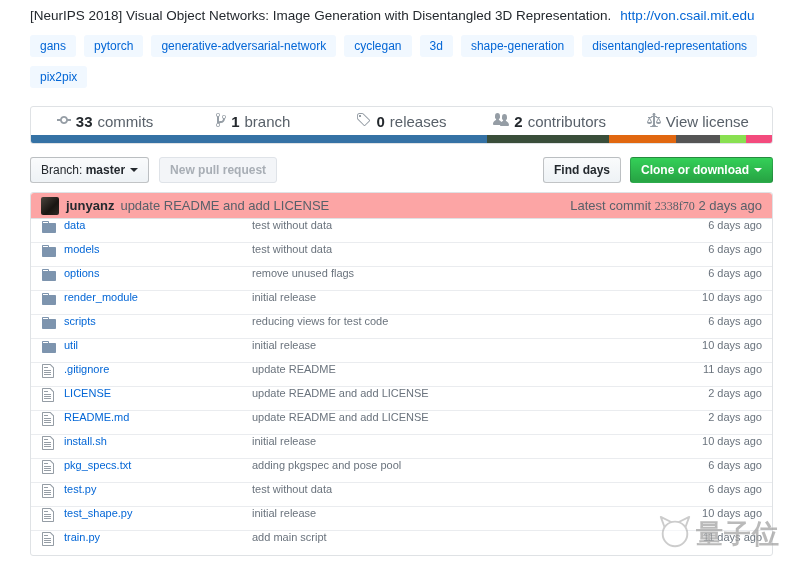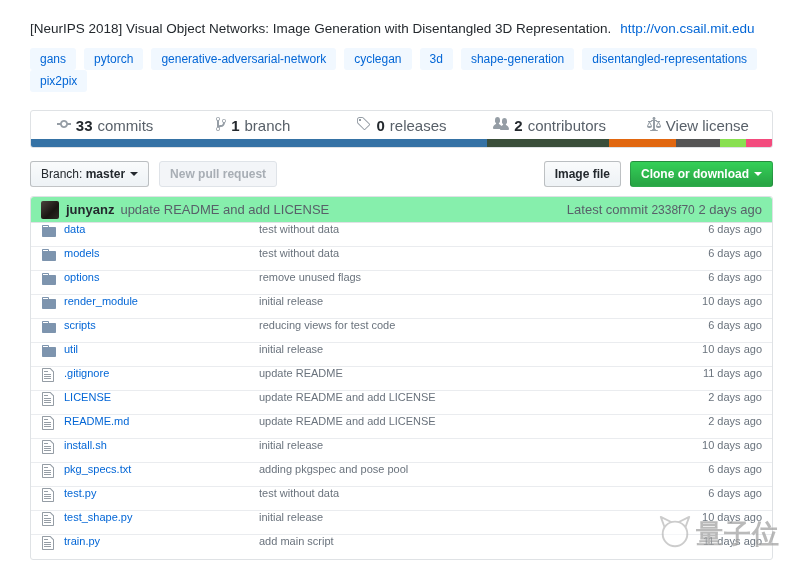--- a/index.html
+++ b/index.html
@@ -2,27 +2,27 @@
 <html><head>
 <meta charset="utf-8">
 <style>
   * { margin:0; padding:0; box-sizing:border-box; }
   html,body { width:800px; height:580px; }
   body { font-family:"Liberation Sans", sans-serif; background:#fff; color:#24292e; }
   .page { position:relative; width:800px; height:580px; overflow:hidden; background:#fff; }
   .inner { margin:0 27px 0 30px; }
 
   
-  .desc-row { padding-top:20px; font-size:13.5px; color:#24292e; line-height:18px; }
+  .desc-row { padding-top:7px; font-size:13.5px; color:#24292e; line-height:18px; }
   .desc-row .site-link { color:#0366d6; text-decoration:none; margin-left:9px; }
 
   
   .topics { display:flex; gap:8px; }
   .topics.row1 { margin-top:10px; }
-  .topics.row2 { }
+  .topics.row2 { margin-top:9px; }
   .topic { display:inline-block; background:#f1f8ff; color:#0366d6; font-size:12px;
            padding:4px 10px; border-radius:3px; text-decoration:none; line-height:14px; cursor:pointer; }
 
   
   .stats-box { margin-top:18px; border:1px solid #dfe2e5; border-radius:3px; }
   .stats-row { display:flex; }
   .stat { flex:1; display:flex; justify-content:center; align-items:center; gap:5px;
           padding:5px 0 4px; font-size:15px; color:#586069; text-decoration:none; line-height:17px; cursor:pointer; }
   .stat .num { font-weight:700; color:#24292e; }
   .stat svg { fill:#959da5; flex:none; }
@@ -39,37 +39,37 @@
   .btn-branch .branch-prefix { font-weight:400; }
   .btn-disabled { color:#a8aeb5; background:#f3f5f8; border-color:#dfe3e8; cursor:default; }
   .btn-find { margin-left:auto; margin-right:9px; }
   .btn-clone { background:linear-gradient(-180deg,#34d058,#28a745 90%); color:#fff; border-color:rgba(27,31,35,0.2); }
   .caret { display:inline-block; width:0; height:0; border-top:4px solid; border-left:4px solid transparent;
            border-right:4px solid transparent; margin-left:5px; vertical-align:2px; }
 
   
   .file-box { margin-top:9px; border:1px solid #dfe2e5; border-radius:3px; }
   .commit-tease { display:flex; align-items:center; height:26px; padding:0 10px;
-                  background:#86efac; border-bottom:1px solid #dfe2e5; border-radius:3px 3px 0 0;
+                  background:#fca5a5; border-bottom:1px solid #dfe2e5; border-radius:3px 3px 0 0;
                   font-size:13px; color:#586069; }
   .avatar { width:18px; height:18px; border-radius:2px; margin-right:7px; flex:none;
             background:linear-gradient(135deg,#4a443d 0%,#191512 60%,#2e2a25 100%); }
   .author { font-weight:700; color:#24292e; text-decoration:none; margin-right:6px; cursor:pointer; }
   .tease-msg { color:#586069; text-decoration:none; cursor:pointer; }
   .tease-right { margin-left:auto; color:#586069; }
-  .hash { font-family:Liberation Sans, sans-serif; font-size:12px; color:#586069; text-decoration:none; cursor:pointer; }
+  .hash { font-family:Liberation Serif, serif; font-size:12px; color:#586069; text-decoration:none; cursor:pointer; }
 
   .file-row { display:flex; align-items:flex-start; height:24px; border-bottom:1px solid #eaecef; font-size:11px; }
   .file-row:last-child { border-bottom:none; }
   .cell-icon { flex:none; width:33px; padding-left:11px; display:flex; align-items:center; }
   .cell-icon svg.folder { fill:#7d94ae; }
   .cell-icon svg.file { fill:#959da5; }
   .cell-name { flex:none; width:188px; overflow:hidden; white-space:nowrap; }
   .cell-name a { color:#0366d6; text-decoration:none; cursor:pointer; }
-  .cell-msg { flex:1; overflow:hidden; white-space:nowrap;margin-left:7px; }
+  .cell-msg { flex:1; overflow:hidden; white-space:nowrap; }
   .cell-msg a { color:#6a737d; text-decoration:none; cursor:pointer; }
   .cell-age { flex:none; width:118px; text-align:right; padding-right:10px; color:#6a737d; }
 
   
   .watermark { position:absolute; left:656px; top:514px; display:flex; align-items:center; z-index:5;
                pointer-events:none; opacity:0.85; }
   .watermark svg { opacity:0.8; }
   .wm-text { font-size:27px; font-weight:700; color:#a0a0a0; letter-spacing:1px; margin-left:2px;
              text-shadow:0 0 1px #fff; opacity:0.85; }
 </style>
@@ -139,21 +139,21 @@
           <div style="width: 9%; background: rgb(225, 103, 16);"></div>
           <div style="width: 6%; background: rgb(85, 85, 85);"></div>
           <div style="width: 3.5%; background: rgb(137, 224, 81);"></div>
           <div style="width: 3.5%; background: rgb(243, 75, 125);"></div>
         </div>
     </div>
 
     <div class="toolbar">
       <button class="btn btn-branch"><span class="branch-prefix">Branch:</span> <span>master</span><span class="caret"></span></button>
       <button class="btn btn-disabled">New pull request</button>
-      <button class="btn btn-find">Image file</button>
+      <button class="btn btn-find">Find days</button>
       <button class="btn btn-clone"><span>Clone or download</span><span class="caret"></span></button>
     </div>
 
     <div class="file-box">
       <div class="commit-tease">
         <span class="avatar"></span>
         <a class="author" href="#">junyanz</a>
         <a class="tease-msg" href="#">update README and add LICENSE</a>
         <span class="tease-right">
           <span>Latest commit</span>

